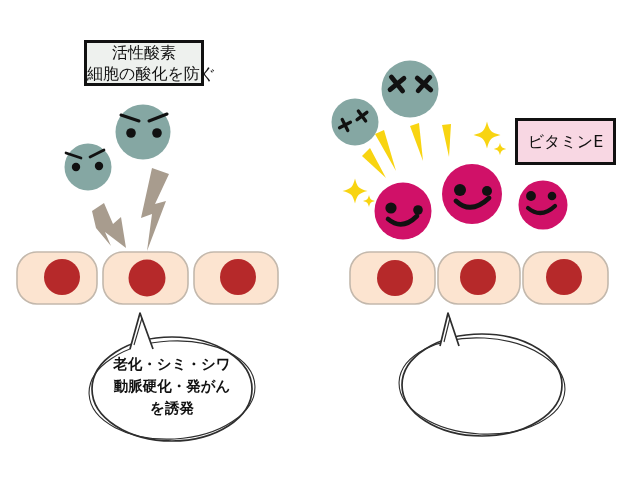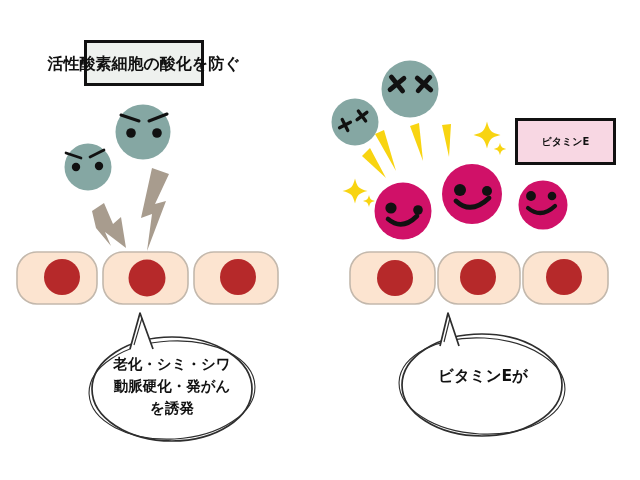--- a/index.html
+++ b/index.html
@@ -19,26 +19,26 @@
   .bolt{fill:var(--bolt);}
   .ray{fill:var(--ray_yellow);}
   .sparkle{fill:var(--ray_yellow);}
   .cell-shape{fill:var(--cell_fill);stroke:var(--cell_border);stroke-width:1.6;}
   .nucleus{fill:var(--nucleus);}
   .bubble-main{fill:#ffffff;stroke:var(--bubble_stroke);stroke-width:1.7;}
   .bubble-sketch{fill:none;stroke:var(--bubble_stroke);stroke-width:1.1;}
   .bubble-tail{fill:#ffffff;stroke:var(--bubble_stroke);stroke-width:1.7;stroke-linejoin:round;}
 
   .label-box{
-    position:absolute;display:flex;flex-direction:row;align-items:center;justify-content:center;
+    position:absolute;display:flex;flex-direction:column;justify-content:center;
     border:3px solid var(--ink);box-sizing:border-box;text-align:center;
-    font-weight:bold;color:var(--ink);white-space:nowrap;
+    font-weight:normal;color:var(--ink);white-space:nowrap;
   }
   .label-box.radical-label{left:84px;top:40px;width:120px;height:46px;background:var(--label_gray_bg);font-size:16px;line-height:21px;}
-  .label-box.vitamin-label{left:515px;top:118px;width:101px;height:47px;background:var(--label_pink_bg);font-size:10px;line-height:18px;}
+  .label-box.vitamin-label{left:515px;top:118px;width:101px;height:47px;background:var(--label_pink_bg);font-size:16px;line-height:18px;}
 
   .bubble-text{
     position:absolute;text-align:center;font-weight:bold;color:var(--ink);white-space:nowrap;
   }
   .bubble-text.left{left:72px;top:353px;width:200px;font-size:14.5px;line-height:22px;}
   .bubble-text.right{left:383px;top:364px;width:200px;font-size:15.5px;line-height:24px;}
 </style>
 </head>
 <body>
 
@@ -174,16 +174,15 @@
     <span>ビタミンE</span>
   </div>
 
   <div class="bubble-text left">
     <div>老化・シミ・シワ</div>
     <div>動脈硬化・発がん</div>
     <div>を誘発</div>
   </div>
 
   <div class="bubble-text right">
-    <div>ビタミンEが</div>
   </div>
 
 </div>
 
 </body></html>

